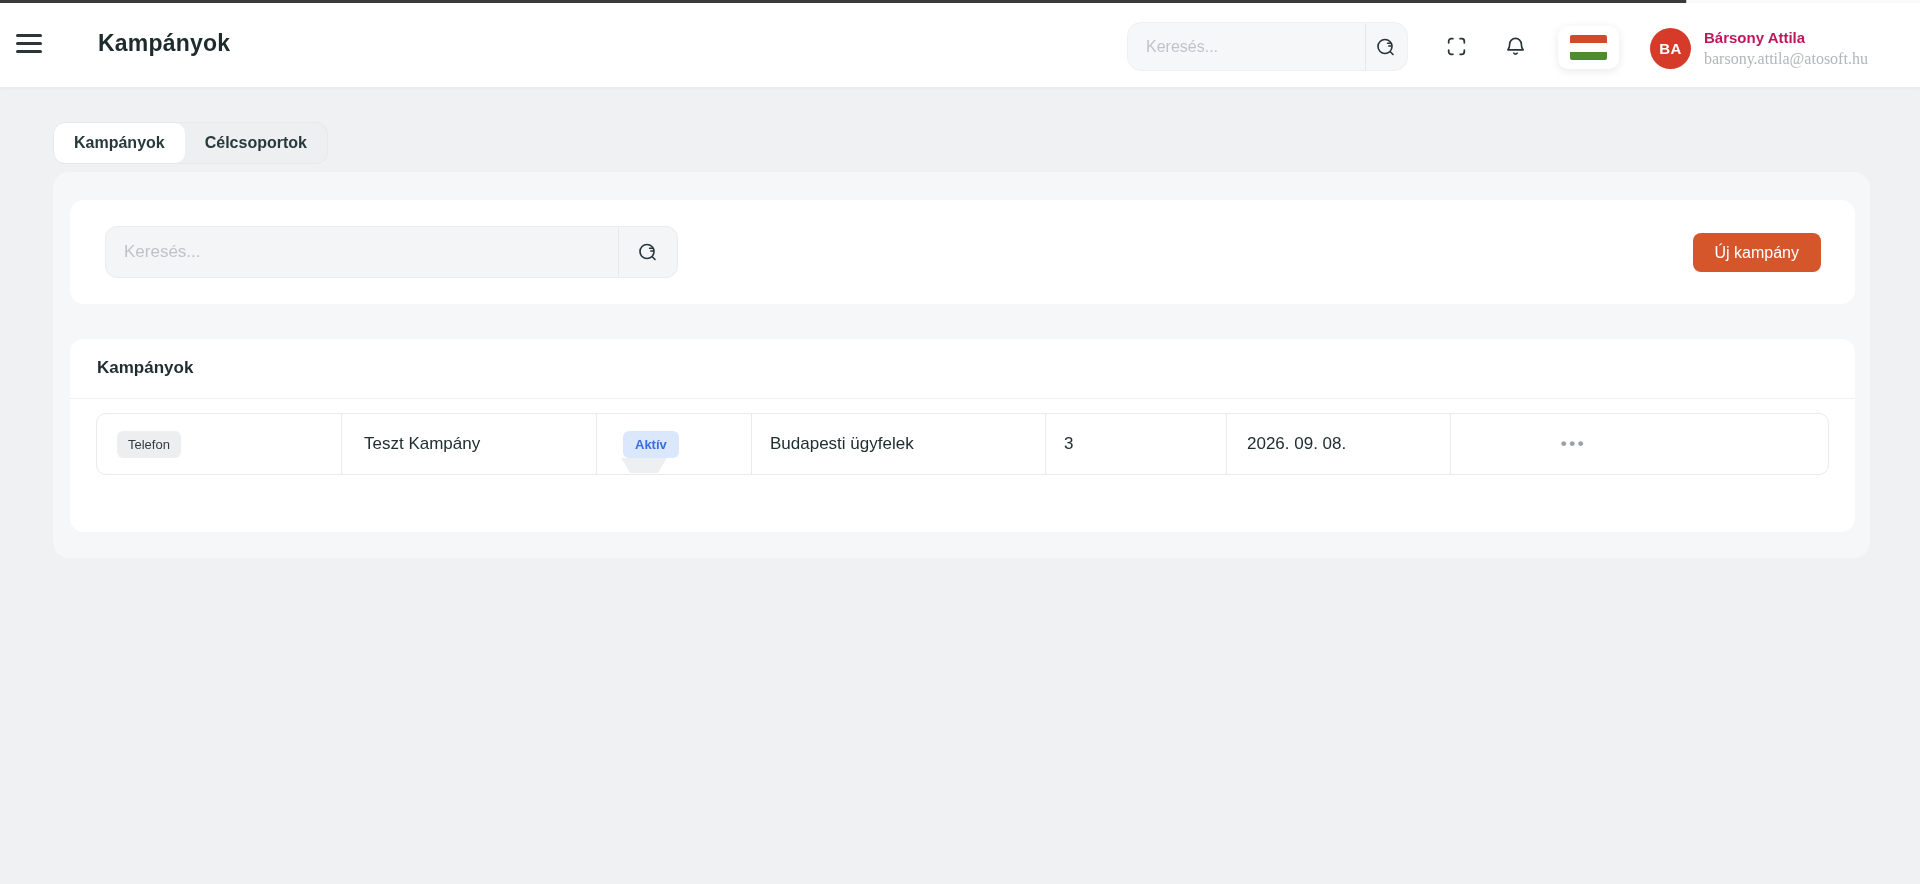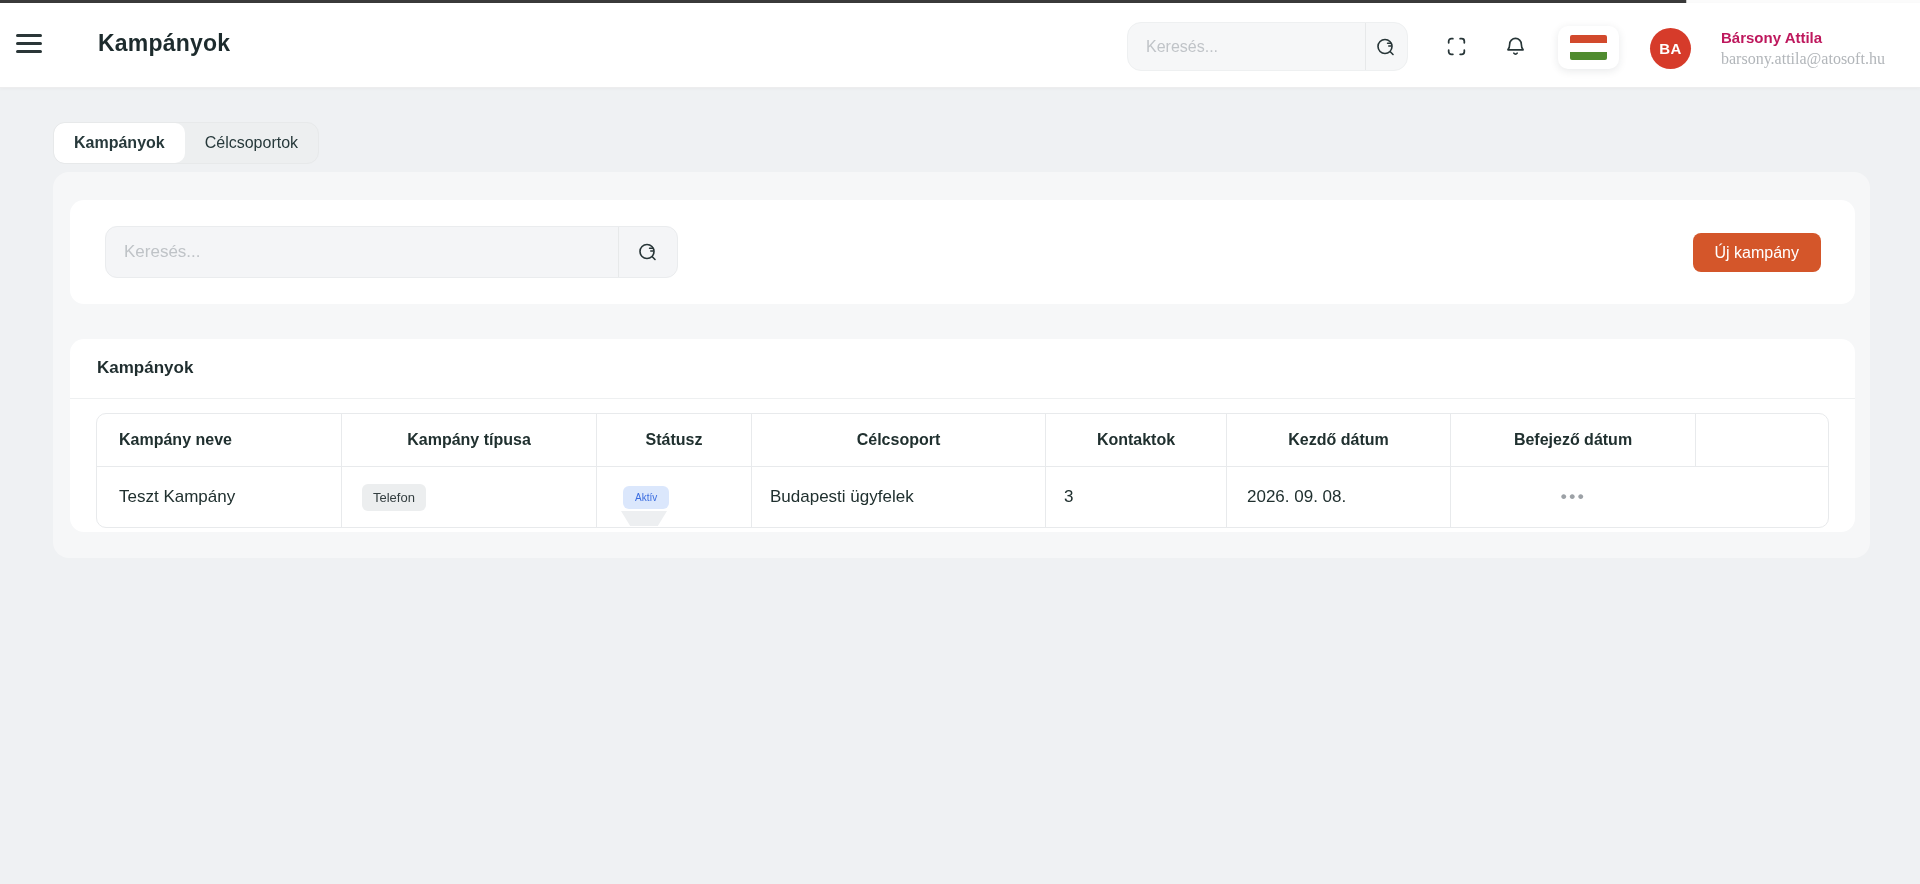--- a/index.html
+++ b/index.html
@@ -30,31 +30,31 @@
   .icon-btn.bell { left:1502px; }
 
   .flag-btn { position:absolute; left:1558px; top:23px; width:61px; height:43px; background:#ffffff; border:none;
               border-radius:10px; box-shadow:0 2px 8px rgba(30,40,50,.10); cursor:pointer;
               display:flex; align-items:center; justify-content:center; }
   .flag { width:37px; height:25px; display:flex; flex-direction:column; border-radius:2px; overflow:hidden; }
   .flag .r { flex:1; background:#d2492c; }
   .flag .w { flex:1; background:#ffffff; }
   .flag .g { flex:1; background:#4f8b2f; }
 
-  .user-chip { position:absolute; left:1650px; top:24px; display:flex; align-items:center; gap:30px; cursor:pointer; }
+  .user-chip { position:absolute; left:1650px; top:24px; display:flex; align-items:center; gap:13px; cursor:pointer; }
   .avatar { width:41px; height:41px; border-radius:50%; background:#d63b2a; color:#ffffff; font-size:15px; font-weight:700;
             display:flex; align-items:center; justify-content:center; letter-spacing:.3px; }
   .user-name { font-size:15px; font-weight:700; color:#be185d; line-height:1.45; }
   .user-email { font-size:16px; color:#b2b6ba; line-height:1.3;font-family:Liberation Serif, serif; }
 
   
   .tabs { position:absolute; left:53px; top:122px; height:42px; display:flex; background:#edeff0;
           border:1px solid #e7e9ea; border-radius:12px; overflow:hidden; }
   .tab { height:100%; border:none; background:transparent; padding:0 20px; font-family:"Liberation Sans",sans-serif;
-         font-size:16px; font-weight:400; color:#27393b; cursor:pointer; }
+         font-size:16px; font-weight:700; color:#27393b; cursor:pointer; }
   .tab.active { background:#ffffff; border-radius:10px; font-weight:600; }
 
   
   .panel { position:absolute; left:53px; top:172px; width:1817px; height:386px; background:#f6f7f8; border-radius:16px; }
 
   
   .search-card { position:absolute; left:17px; top:28px; width:1785px; height:104px; background:#ffffff; border-radius:14px; }
   .list-search { position:absolute; left:35px; top:26px; width:573px; height:52px; background:#f4f5f7;
                  border:1px solid #eaecee; border-radius:12px; display:flex; align-items:center; }
   .list-search input { flex:1; height:100%; border:none; outline:none; background:transparent; padding:0 12px 0 18px;
@@ -78,21 +78,21 @@
   .td { display:flex; align-items:center; justify-content:center; border-right:1px solid #e8eaec; position:relative; }
   .td:last-child { border-right:none; }
   .td.al { justify-content:flex-start; padding-left:22px; }
   .tr.body .td.cell-type { justify-content:flex-start; padding-left:20px; }
   .tr.body .td.cell-status { justify-content:flex-start; padding-left:26px; }
   .tr.body .td.cell-target { justify-content:flex-start; padding-left:18px; font-size:17px; }
   .tr.body .td.cell-contacts { justify-content:flex-start; padding-left:18px; }
   .tr.body .td.cell-date { justify-content:flex-start; padding-left:20px; }
 
   .badge-type { background:#eceeef; color:#333d3f; font-size:13px; font-weight:500; padding:6px 11px; border-radius:6px; }
-  .badge-status { background:#dbe7fc; color:#3b6de0; font-size:10px; font-weight:400; padding:6px 12px; border-radius:6px; }
+  .badge-status { background:#dbe7fc; color:#3b6de0; font-size:13px; font-weight:700; padding:6px 12px; border-radius:6px; }
   .tooltip-stub { position:absolute; left:24px; top:44px; width:46px; height:15px; background:#edeff1;
                   clip-path:polygon(0 0, 100% 0, 80% 100%, 20% 100%); }
 
   .row-actions-btn { border:none; background:transparent; cursor:pointer; color:#9ca1a6; font-size:17px; letter-spacing:2.5px; font-weight:700; }
 
   svg.glyph { display:block; }
 </style>
 </head>
 <body>
 
@@ -175,36 +175,26 @@
       </button>
     </div>
     <button class="new-campaign-btn">Új kampány</button>
   </section>
 
   <section class="table-card">
     <div class="table-card-title">Kampányok</div>
     <div class="table-card-divider"></div>
 
     <div class="data-table">
-      <div class="tr head">
-        <div class="td al">Kampány neve</div>
-        <div class="td">Kampány típusa</div>
-        <div class="td">Státusz</div>
-        <div class="td">Célcsoport</div>
-        <div class="td">Kontaktok</div>
-        <div class="td">Kezdő dátum</div>
-        <div class="td">Befejező dátum</div>
-        <div class="td"></div>
-      </div>
 
       <div class="tr body">
-        <div class="td al">Teszt Kampány</div>
         <div class="td cell-type">
           <span class="badge-type">Telefon</span>
         </div>
+        <div class="td al">Teszt Kampány</div>
         <div class="td cell-status">
           <span class="badge-status">Aktív</span>
           <span class="tooltip-stub"></span>
         </div>
         <div class="td cell-target">Budapesti ügyfelek</div>
         <div class="td cell-contacts">3</div>
         <div class="td cell-date">2026. 09. 08.</div>
         <div class="td">
           <button class="row-actions-btn">•••</button>
         </div>

